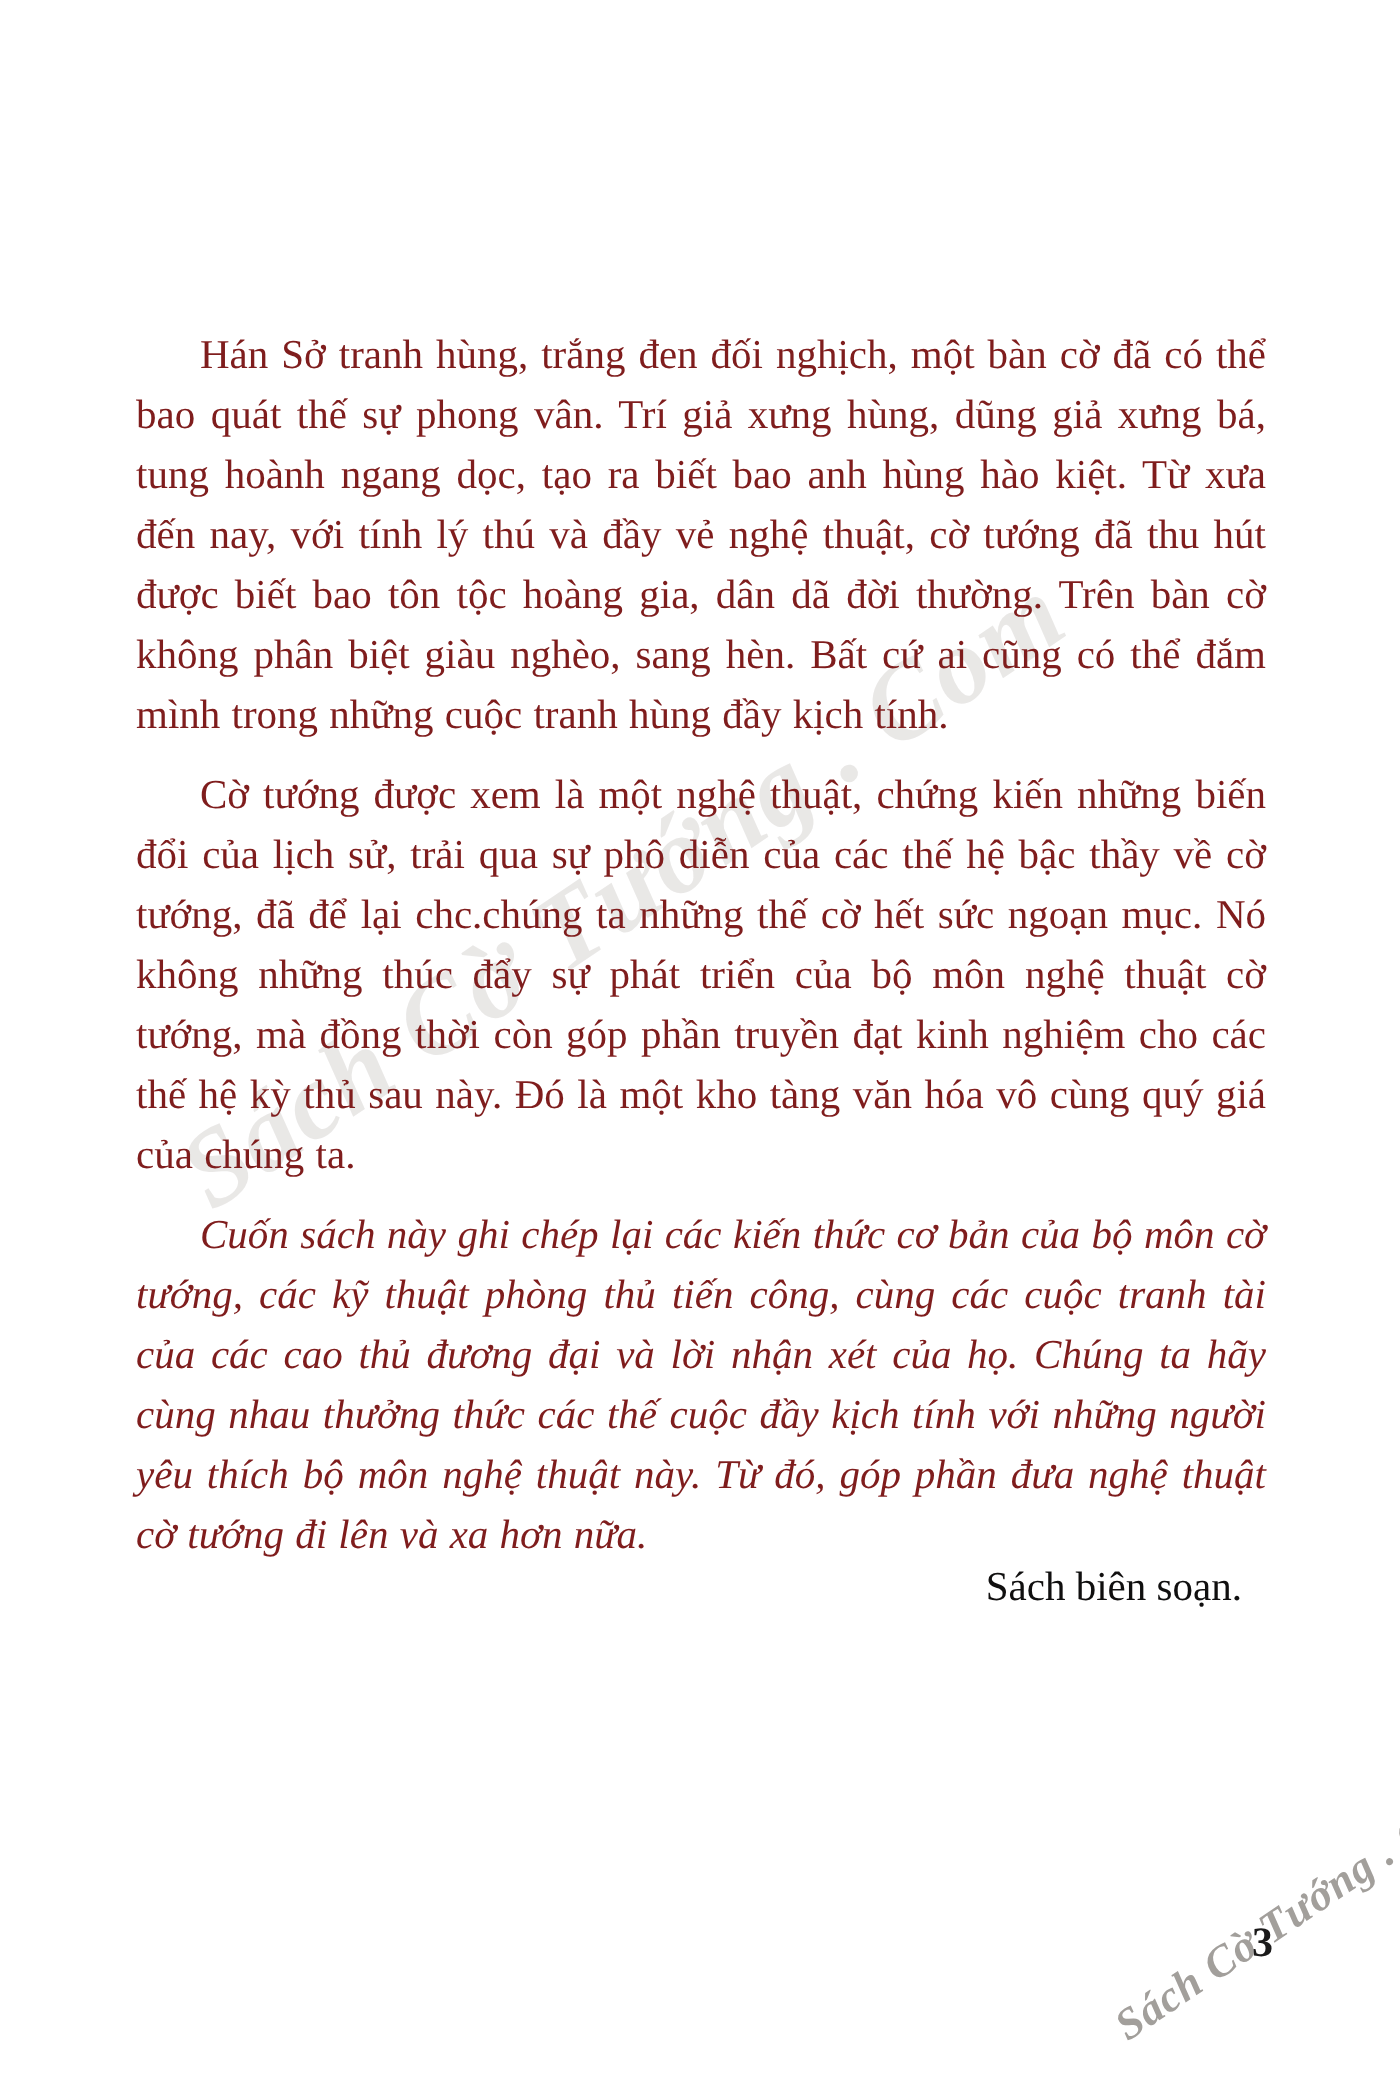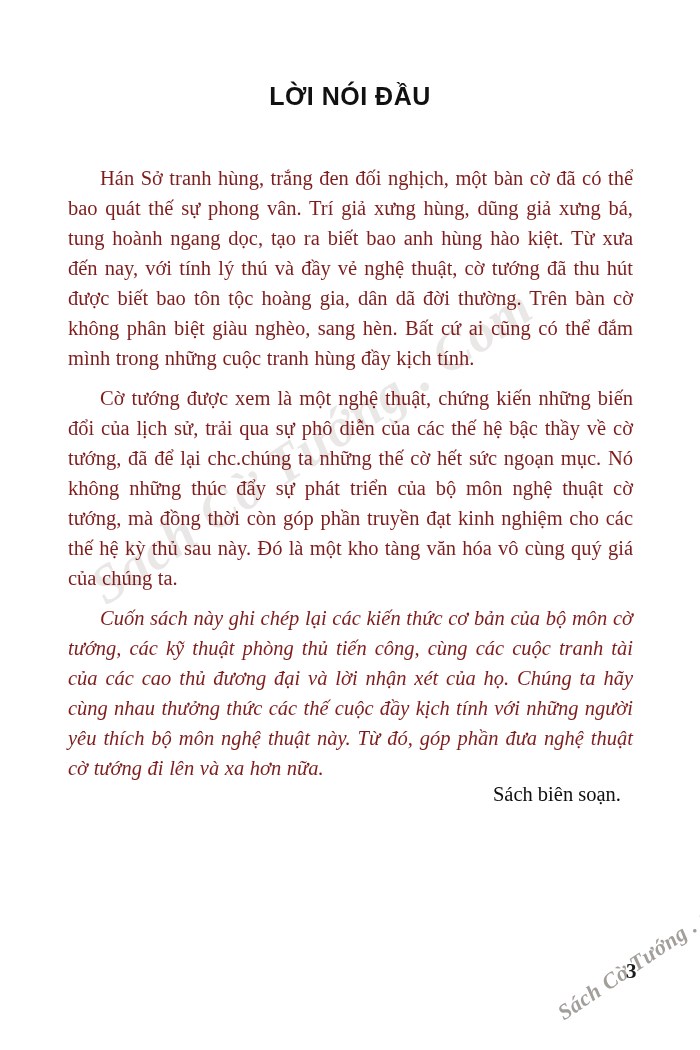--- a/index.html
+++ b/index.html
@@ -121,21 +121,20 @@
     z-index: 6;
   }
 </style>
 </head>
 <body>
 
 <div id="page">
 
   <div class="watermark watermark-main">Sách Cờ Tướng . Com</div>
 
-  <div class="page-title">LỜI NÓI ĐẦU</div>
 
   <div class="body-block">
     <p class="para">Hán Sở tranh hùng, trắng đen đối nghịch, một bàn cờ đã có thể bao quát thế sự phong vân. Trí giả xưng hùng, dũng giả xưng bá, tung hoành ngang dọc, tạo ra biết bao anh hùng hào kiệt. Từ xưa đến nay, với tính lý thú và đầy vẻ nghệ thuật, cờ tướng đã thu hút được biết bao tôn tộc hoàng gia, dân dã đời thường. Trên bàn cờ không phân biệt giàu nghèo, sang hèn. Bất cứ ai cũng có thể đắm mình trong những cuộc tranh hùng đầy kịch tính.</p>
     <p class="para">Cờ tướng được xem là một nghệ thuật, chứng kiến những biến đổi của lịch sử, trải qua sự phô diễn của các thế hệ bậc thầy về cờ tướng, đã để lại chc.chúng ta những thế cờ hết sức ngoạn mục. Nó không những thúc đẩy sự phát triển của bộ môn nghệ thuật cờ tướng, mà đồng thời còn góp phần truyền đạt kinh nghiệm cho các thế hệ kỳ thủ sau này. Đó là một kho tàng văn hóa vô cùng quý giá của chúng ta.</p>
     <p class="para">Cuốn sách này ghi chép lại các kiến thức cơ bản của bộ môn cờ tướng, các kỹ thuật phòng thủ tiến công, cùng các cuộc tranh tài của các cao thủ đương đại và lời nhận xét của họ. Chúng ta hãy cùng nhau thưởng thức các thế cuộc đầy kịch tính với những người yêu thích bộ môn nghệ thuật này. Từ đó, góp phần đưa nghệ thuật cờ tướng đi lên và xa hơn nữa.</p>
   </div>
 
   <div class="signature">Sách biên soạn.</div>
 
   <div class="watermark watermark-footer">Sách Cờ Tướng . Com</div>

